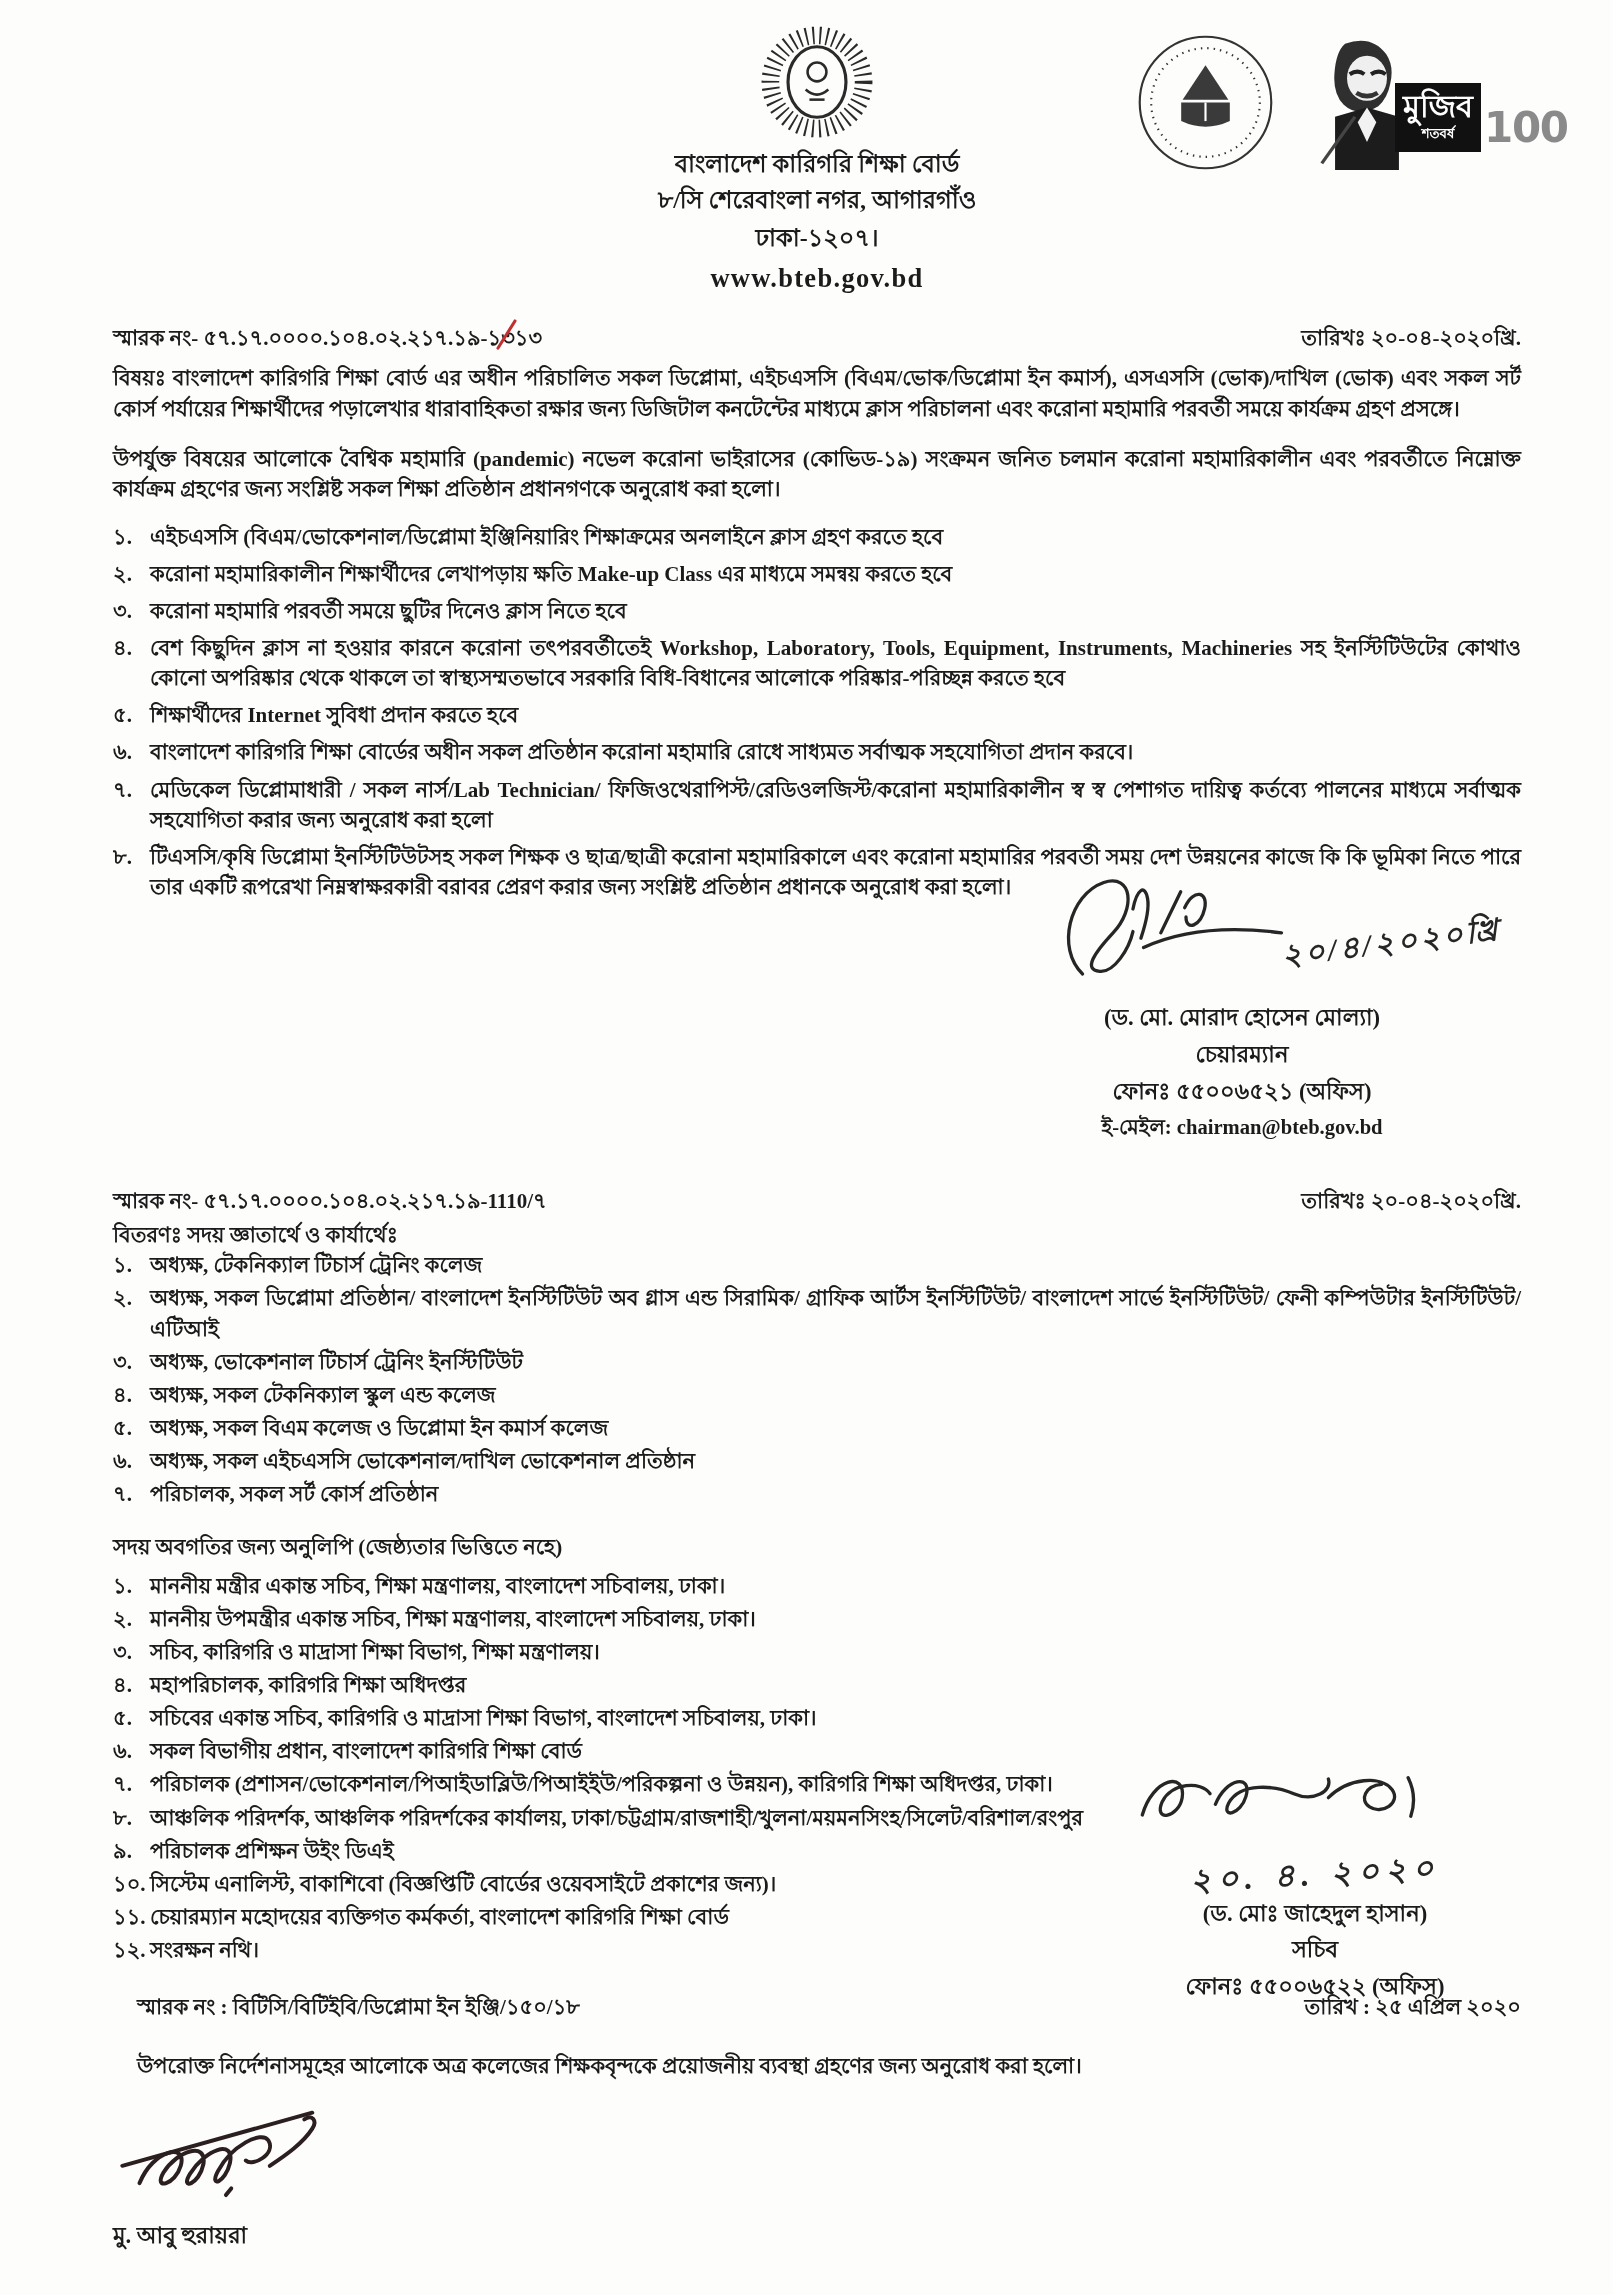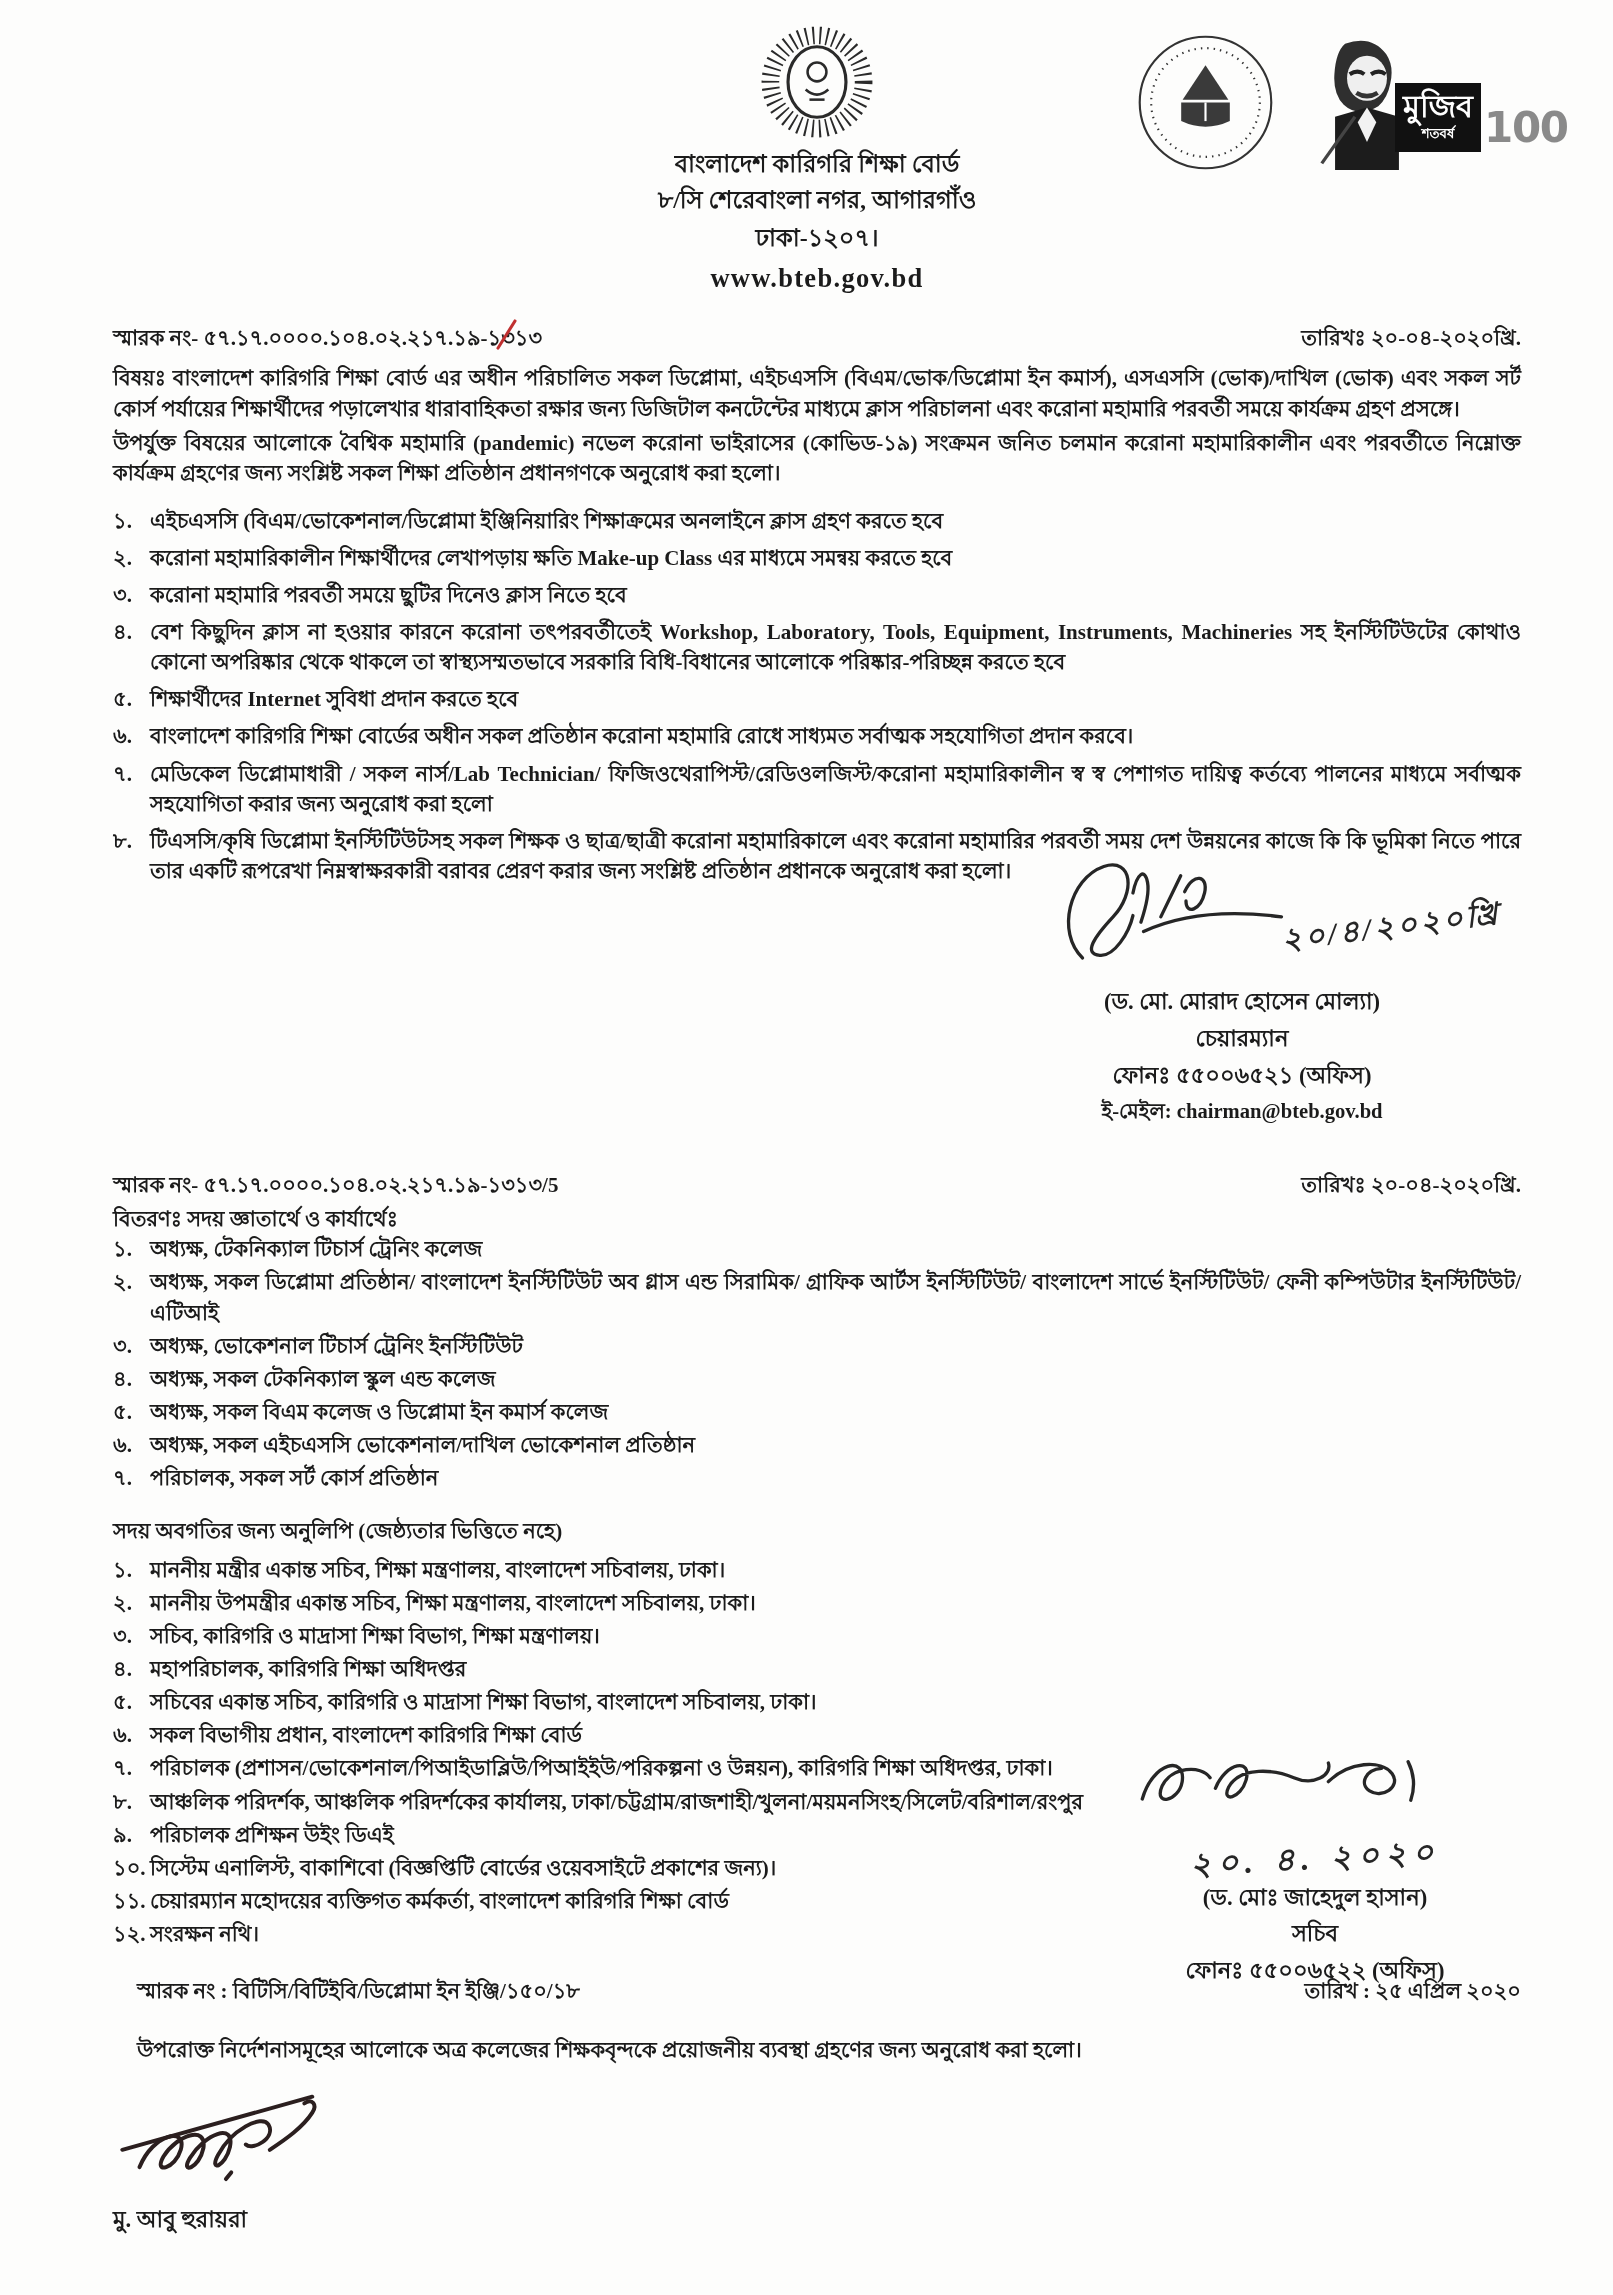--- a/index.html
+++ b/index.html
@@ -32,21 +32,21 @@
   .mujib-100{position:absolute;left:169px;top:61px;color:#8a8a8a;font-size:42px;
      font-family:"DejaVu Sans","Liberation Sans",sans-serif;font-weight:bold;letter-spacing:-1.3px;}
   
   .row{display:flex;justify-content:space-between;align-items:flex-start;}
   .memo-row1{margin-top:26px;}
   .memo-label{position:relative;}
   .red-mark{position:absolute;left:392px;top:-6.6px;width:2.7px;height:35px;
      background:#c03030;transform:rotate(32deg);border-radius:1.3px;}
   
   .subject{margin-top:9.3px;text-align:justify;}
-  .intro{margin-top:4px;text-align:justify;}
+  .intro{margin-top:20px;text-align:justify;}
   .list1{margin-top:17px;}
   .li{display:flex;margin-bottom:6.6px;text-align:justify;}
   .li .num{min-width:37px;flex:0 0 auto;}
   .li .txt{flex:1;}
   .urgent{margin-top:10.6px;}
   
   .chairman-wrap{position:relative;height:265px;}
   .sig-block{position:absolute;text-align:center;}
   .chairman-block{right:40px;top:-40px;width:478px;}
   .sig-wrap{position:relative;height:133px;}
@@ -188,21 +188,21 @@
           <span class="hand-date chair-hand">২০/৪/২০২০খ্রি</span>
         </div>
         <div class="sig-name">(ড. মো. মোরাদ হোসেন মোল্যা)</div>
         <div class="sig-line">চেয়ারম্যান</div>
         <div class="sig-line">ফোনঃ ৫৫০০৬৫২১ (অফিস)</div>
         <div class="sig-email">ই-মেইল: chairman@bteb.gov.bd</div>
       </div>
     </div>
 
     <div class="row memo-row2">
-      <div>স্মারক নং- ৫৭.১৭.০০০০.১০৪.০২.২১৭.১৯-১৩১৩/5</div>
+      <div>স্মারক নং- ৫৭.১৭.০০০০.১০৪.০২.২১৭.১৯-1110/৭</div>
       <div>তারিখঃ ২০-০৪-২০২০খ্রি.</div>
     </div>
 
     <div class="dist-head">বিতরণঃ সদয় জ্ঞাতার্থে ও কার্যার্থেঃ</div>
 
     <div class="list2">
 
         <div class="li">
           <span class="num">১.</span>
           <span class="txt">অধ্যক্ষ, টেকনিক্যাল টিচার্স ট্রেনিং কলেজ</span>

